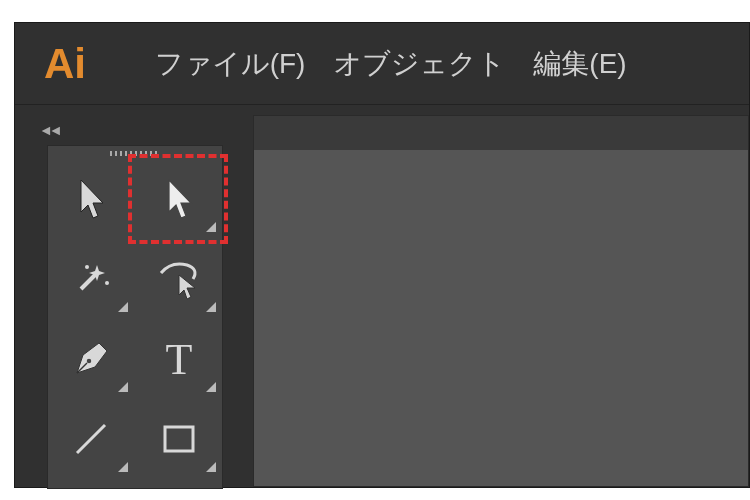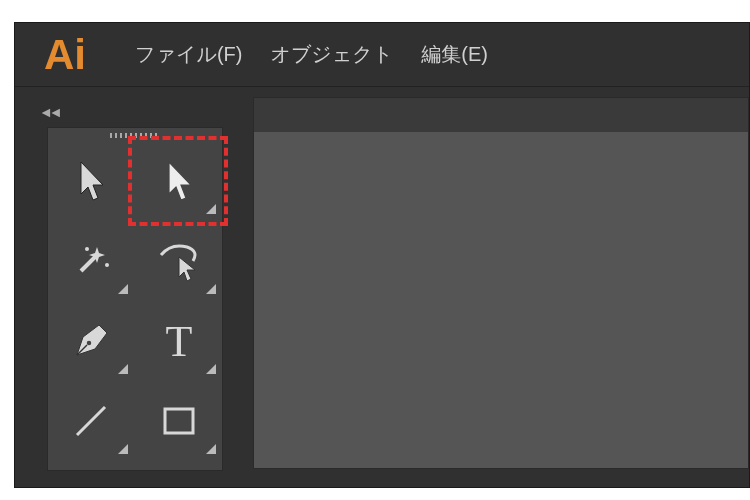--- a/index.html
+++ b/index.html
@@ -13,44 +13,45 @@
     .app-window {
       position: absolute;
       left: 14px;
       top: 22px;
       width: 736px;
       height: 466px;
       background: #303030;
       border: 1px solid #1a1a1a;
     }
     .menu-bar {
-      height: 64px;
+      height: 82px;
       display: flex;
       align-items: center;
       background: #303030;
       border-bottom: 1px solid #222;
+      gap: 20px;
     }
     .app-logo {
       width: 100px;
       display: flex;
       align-items: center;
       justify-content: center;
       font-size: 42px;
       font-weight: bold;
       color: #e38b2e;
       font-family: Arial, sans-serif;
     }
     .menu-items {
       display: flex;
       gap: 28px;
       margin-left: 20px;
     }
     .menu-item {
       color: #d0d0d0;
-      font-size: 20px;
+      font-size: 28px;
       cursor: pointer;
     }
     .workspace {
       display: flex;
       height: calc(100% - 82px);
       padding-top: 10px;
     }
     .tools-panel {
       width: 218px;
       padding-left: 14px;

